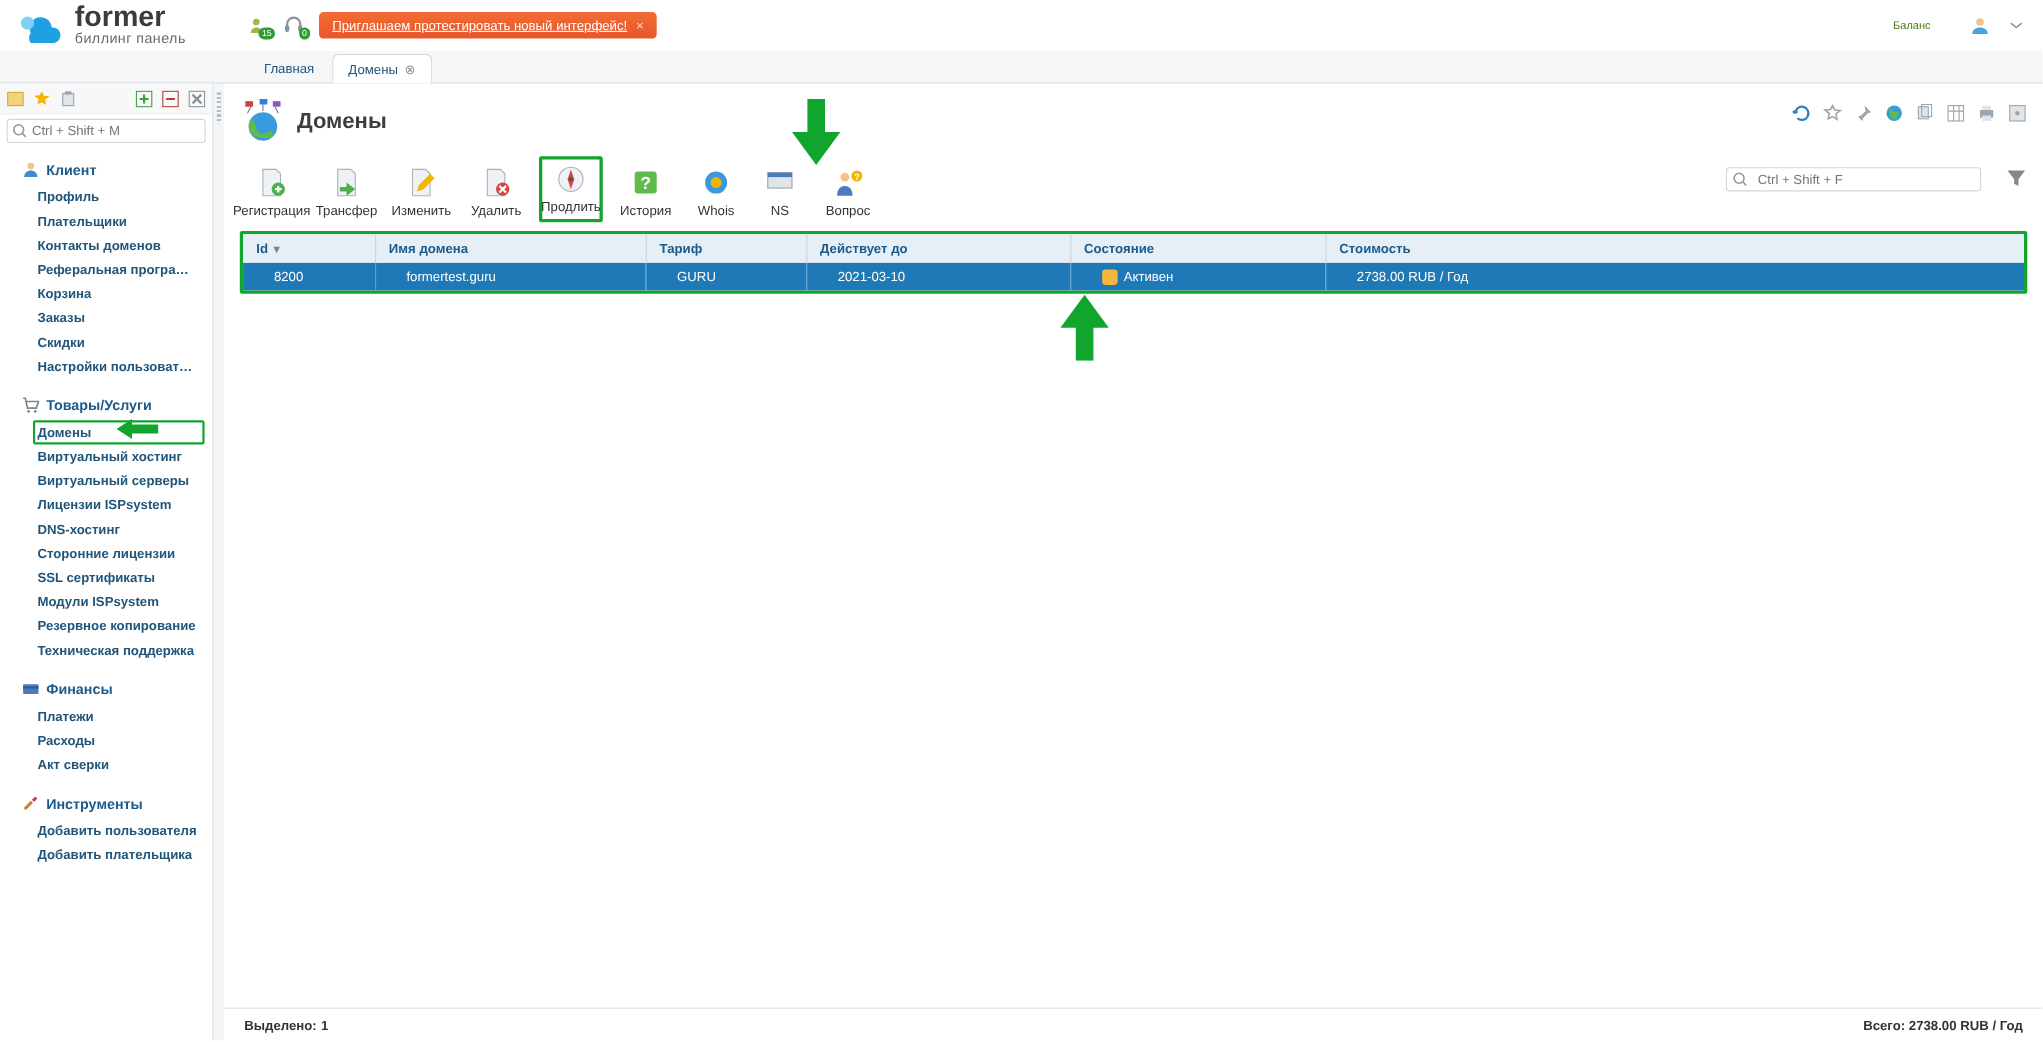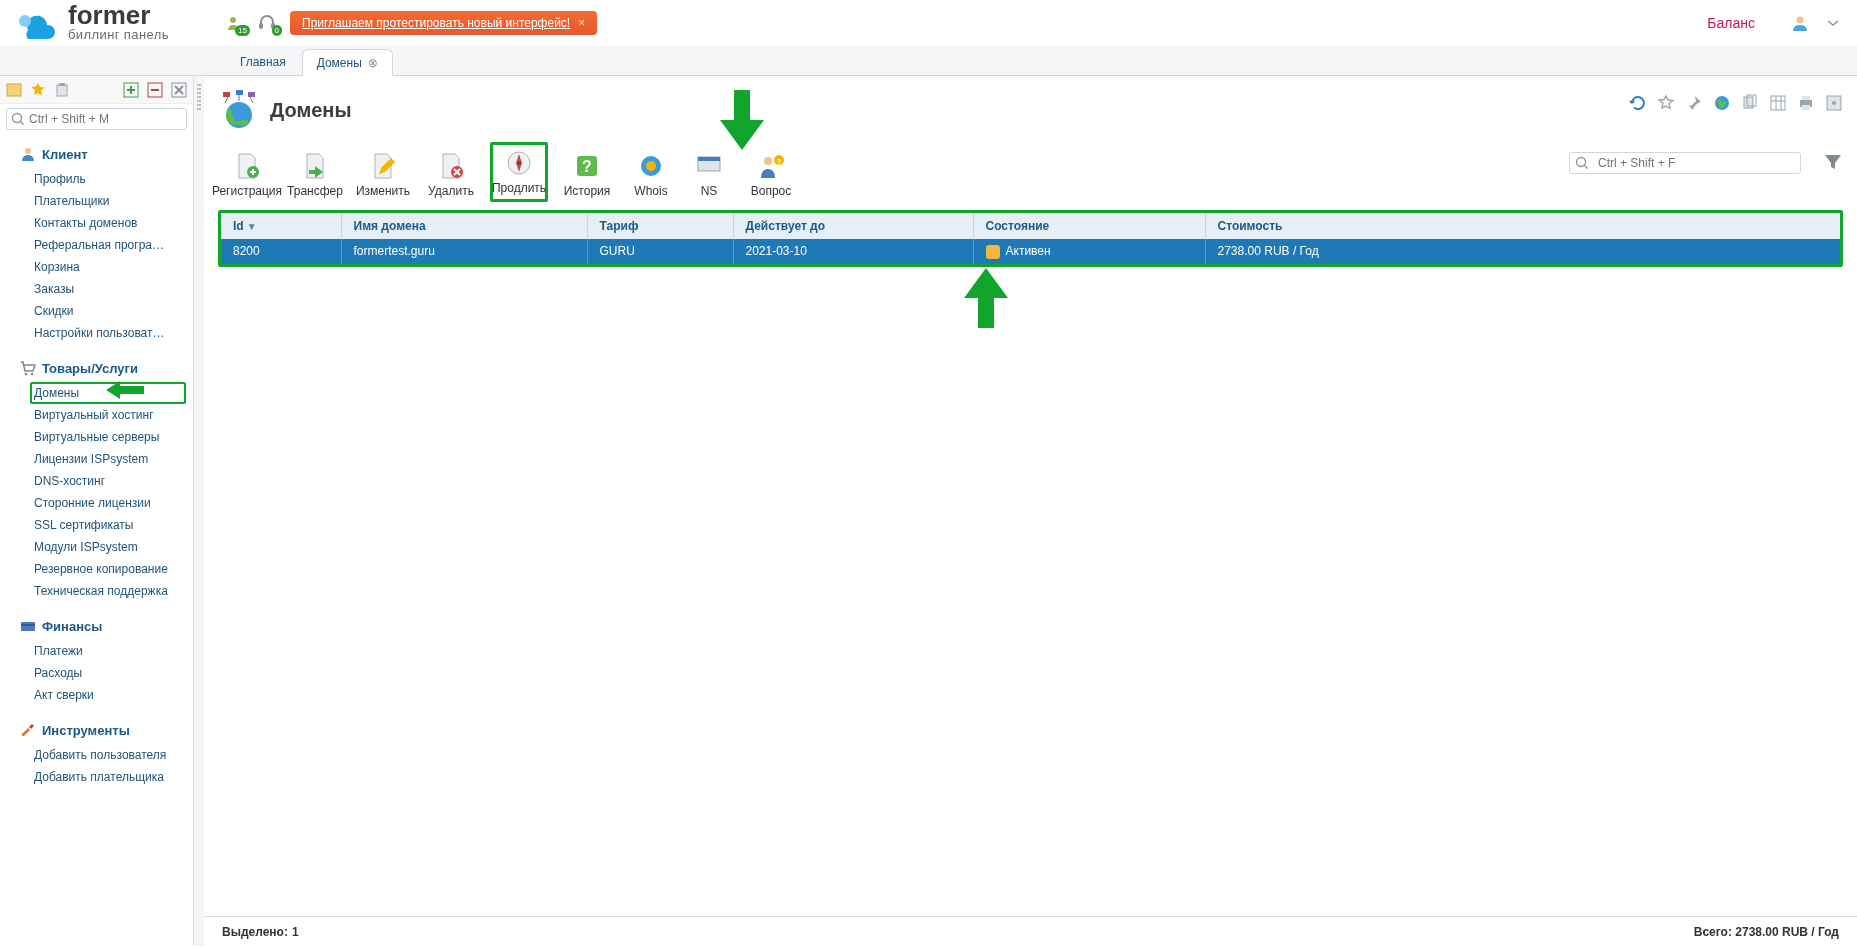--- a/index.html
+++ b/index.html
@@ -12,21 +12,21 @@
 .logo-cloud svg { width: 46px; height: 34px; }
 .logo-text { font-size: 26px; font-weight: bold; color: #3b3b3b; line-height: 0.85; }
 .logo-sub { font-size: 13px; color: #6b6b6b; letter-spacing: 0.4px; }
 .top-icons { display: flex; gap: 10px; margin-left: 10px; }
 .round-stat { width: 22px; height: 22px; border-radius: 50%; display: inline-flex; align-items: center; justify-content: center; position: relative; }
 .round-stat .badge { position: absolute; bottom: -2px; right: -4px; background: #2e9c30; color: #fff; border-radius: 7px; font-size: 8px; padding: 0 3px; line-height: 11px; }
 .notice { background: linear-gradient(#f26c34,#e7572b); color: #fff; height: 24px; border-radius: 4px; padding: 0 12px; display: flex; align-items: center; font-size: 12px; margin-left: 12px; position: relative; }
 .notice-text { text-decoration: underline; cursor: pointer; }
 .notice-close { margin-left: 8px; color: #fff; opacity: 0.8; cursor: pointer; font-size: 12px; }
 .top-right { position: absolute; right: 18px; top: 0; height: 46px; display: flex; align-items: center; gap: 36px; }
-.balance-label { color: #be185d; font-size: 14px; }
+.balance-label { color: #4d7c0f; font-size: 10px; }
 .user-chip { display: flex; align-items: center; gap: 18px; }
 .user-avatar { width: 18px; height: 18px; }
 .chev { width: 12px; height: 6px; }
 
 
 .tabsrow { height: 30px; border-bottom: 1px solid #d0d6dd; display: flex; align-items: flex-end; padding-left: 226px; background: #f4f6f8; }
 .tab { height: 27px; display: flex; align-items: center; padding: 0 14px; font-size: 12px; color: #22557a; cursor: pointer; border-top-left-radius: 6px; border-top-right-radius: 6px; margin-right: 2px; }
 .tab.active { background: #fff; border: 1px solid #d0d6dd; border-bottom: 1px solid #fff; position: relative; top: 1px; }
 .tab .tab-close { margin-left: 6px; color: #8a9199; }
 
@@ -38,21 +38,21 @@
 .sb-icon { width: 16px; height: 16px; display: inline-block; }
 .search-box { margin: 4px 6px; }
 .search-box input { width: 100%; height: 22px; padding: 2px 6px 2px 22px; border: 1px solid #cfd6dc; border-radius: 3px; font-size: 12px; color: #666; background: #fff; }
 .search-wrap { position: relative; }
 .search-wrap .mag { position: absolute; left: 5px; top: 4px; width: 14px; height: 14px; color: #8f979e; }
 
 .side-section { margin-top: 8px; }
 .section-head { display: flex; align-items: center; gap: 6px; padding: 4px 20px; font-size: 13px; font-weight: bold; color: #1a5a8c; cursor: pointer; }
 .section-icon { width: 16px; height: 16px; }
 .side-items { padding: 2px 0 4px 30px; }
-.side-item { padding: 2px 4px; font-size: 12px; color: #22557a; cursor: pointer; line-height: 18px; white-space: nowrap; overflow: hidden; text-overflow: ellipsis; max-width: 156px; }
+.side-item { padding: 2px 4px; font-size: 12px; color: #22557a; cursor: pointer; line-height: 18px; white-space: nowrap; overflow: hidden; text-overflow: ellipsis; max-width: 156px; font-weight: bold; }
 .side-item.selected { border: 2px solid #11a52e; border-radius: 2px; padding: 0 2px; }
 
 .splitter { width: 10px; background: #f3f5f7; display: flex; justify-content: center; align-items: flex-start; padding-top: 8px; cursor: col-resize; }
 .splitter .grip { width: 4px; height: 28px; background: repeating-linear-gradient(#b8bfc6 0 2px, transparent 2px 4px); }
 
 .main { flex: 1; display: flex; flex-direction: column; background: #fff; position: relative; }
 
 
 .page-head { height: 60px; display: flex; align-items: center; padding: 8px 14px 0; }
 .page-icon { width: 42px; height: 42px; margin-right: 10px; }
@@ -78,21 +78,21 @@
 .arrow-down { left: 516px; top: 14px; }
 .arrow-up { left: 760px; top: 192px; }
 
 .small-arrow { width: 38px; height: 20px; fill: #11a52e; }
 
 
 .table-wrap { margin: 4px 14px 0; border: 3px solid #11a52e; border-radius: 2px; }
 table.grid { width: 100%; border-collapse: collapse; }
 .grid thead th { background: #e6eff6; font-size: 12px; font-weight: bold; color: #1a5a8c; text-align: left; padding: 6px 12px; border-right: 1px solid #c8d4de; }
 .grid thead th:last-child { border-right: none; }
-.grid tbody td { background: #1e79b6; color: #fff; padding: 5px 12px; font-size: 12px; border-right: 1px solid rgba(255,255,255,0.25); }
+.grid tbody td { background: #1e79b6; color: #fff; padding: 5px 28px; font-size: 12px; border-right: 1px solid rgba(255,255,255,0.25); }
 .grid tbody td:last-child { border-right: none; }
 .sort-ic { font-size: 10px; color: #6a849a; margin-left: 3px; }
 .status-ic { display: inline-block; width: 14px; height: 14px; background: #f6b63c; border-radius: 3px; margin-right: 6px; vertical-align: middle; }
 
 
 .footerbar { border-top: 1px solid #d7dde3; height: 30px; display: flex; align-items: center; justify-content: space-between; padding: 0 18px; font-size: 12px; margin-top: auto; background: #fff; }
 .footerbar .fl { display: flex; gap: 4px; }
 .footerbar .fr b {}
 
 
@@ -251,21 +251,21 @@
             </svg>
           </span>
         <span>Товары/Услуги</span>
       </div>
       <div class="side-items">
         <div class="side-item selected">Домены</div>
         <svg class="small-arrow" style="position:absolute; left:106px; top:24px;" viewBox="0 0 38 20">
             <path fill="#11a52e" d="M38 6H14V1L0 10l14 9v-5h24z"></path>
           </svg>
         <div class="side-item">Виртуальный хостинг</div>
-        <div class="side-item">Виртуальные серверы</div>
+        <div class="side-item">Виртуальный серверы</div>
         <div class="side-item">Лицензии ISPsystem</div>
         <div class="side-item">DNS-хостинг</div>
         <div class="side-item">Сторонние лицензии</div>
         <div class="side-item">SSL сертификаты</div>
         <div class="side-item">Модули ISPsystem</div>
         <div class="side-item">Резервное копирование</div>
         <div class="side-item">Техническая поддержка</div>
       </div>
     </div>
 

